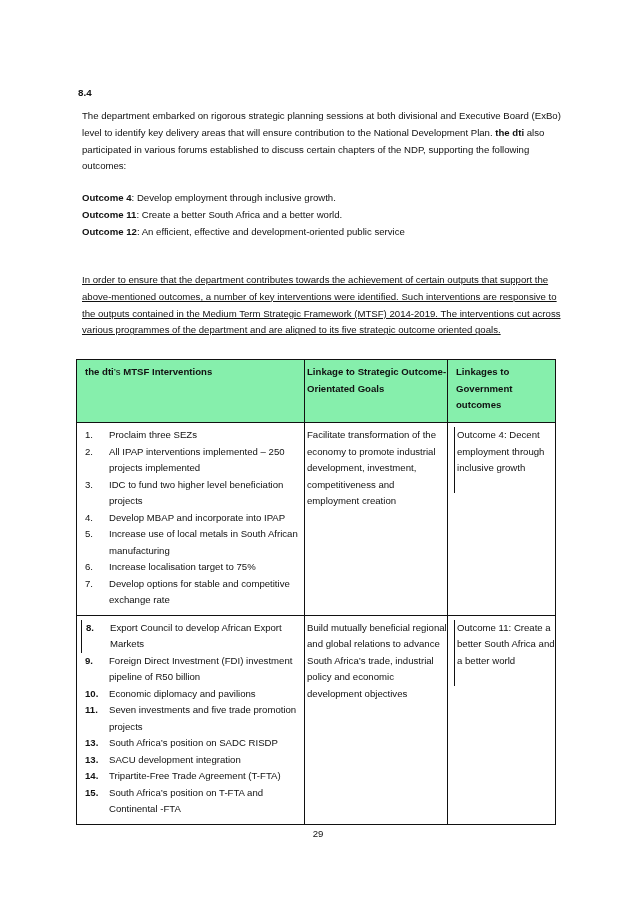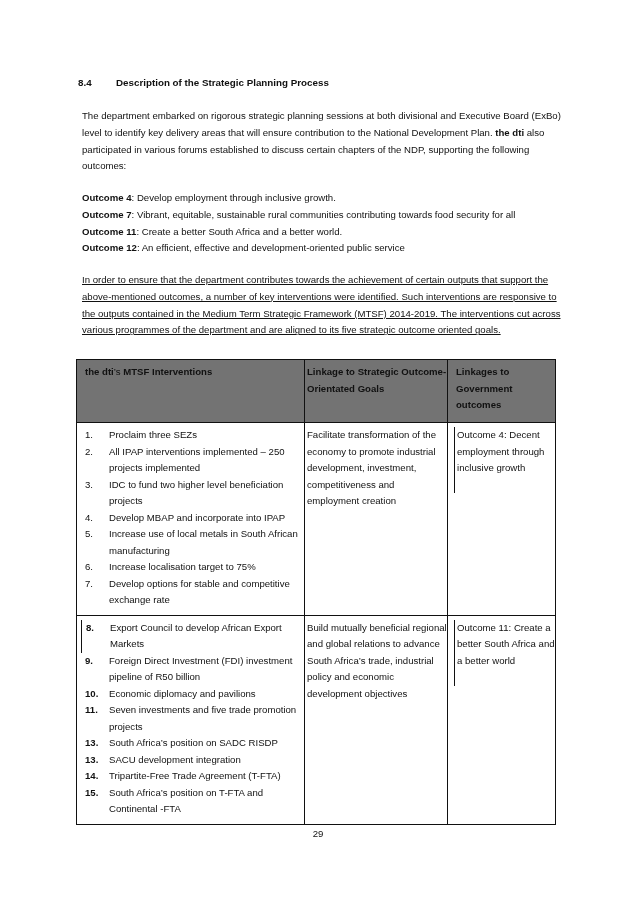--- a/index.html
+++ b/index.html
@@ -17,21 +17,21 @@
       overflow: hidden;
     }
     .page {
       position: absolute;
       left: 78px;
       top: 0;
       width: 480px;
     }
     .heading {
       position: absolute;
-      top: 77px;
+      top: 87px;
       left: 0;
       font-weight: bold;
       font-size: 9.8px;
       display: flex;
       white-space: nowrap;
       align-items: center;
     }
     .heading .num { width: 38px; }
     .para {
       position: absolute;
@@ -54,21 +54,21 @@
       border-collapse: collapse;
       font-size: 9.6px;
       table-layout: fixed;
     }
     table.mtsf td, table.mtsf th {
       border: 1.3px solid #111111;
       vertical-align: top;
       padding: 0;
     }
     table.mtsf th {
-      background: #737373;
+      background: #86efac;
       font-weight: bold;
       text-align: left;
       height: 58px;
       line-height: 16.5px;
     }
     .th1 { padding: 4px 0 0 8px !important; }
     .th2 { padding: 4px 0 0 2px !important; }
     .th3 { padding: 4px 0 0 8px !important; }
     .cell-text {
       line-height: 16.5px;
@@ -107,28 +107,26 @@
       font-size: 9.6px;
     }
   </style>
 </head>
 <body>
 
 <div class="page">
 
   <div class="heading">
     <span class="num">8.4</span>
-    <span>Description of the Strategic Planning Process</span>
   </div>
 
   <p class="para p1"><span>The department embarked on rigorous strategic planning sessions at both divisional and Executive Board (ExBo) level to identify key delivery areas that will ensure contribution to the National Development Plan. </span><b>the dti</b><span> also participated in various forums established to discuss certain chapters of the NDP, supporting the following outcomes:</span></p>
 
   <div class="para outcomes">
     <div><b>Outcome 4</b><span>: Develop employment through inclusive growth.</span></div>
-    <div><b>Outcome 7</b><span>: Vibrant, equitable, sustainable rural communities contributing towards food security for all</span></div>
     <div><b>Outcome 11</b><span>: Create a better South Africa and a better world.</span></div>
     <div><b>Outcome 12</b><span>: An efficient, effective and development-oriented public service</span></div>
   </div>
 
   <p class="para p2">In order to ensure that the department contributes towards the achievement of certain outputs that support the above-mentioned outcomes, a number of key interventions were identified. Such interventions are responsive to the outputs contained in the Medium Term Strategic Framework (MTSF) 2014-2019. The interventions cut across various programmes of the department and are aligned to its five strategic outcome oriented goals.</p>
 </div>
 
 <table class="mtsf">
   <colgroup>
     <col style="width:228px">

